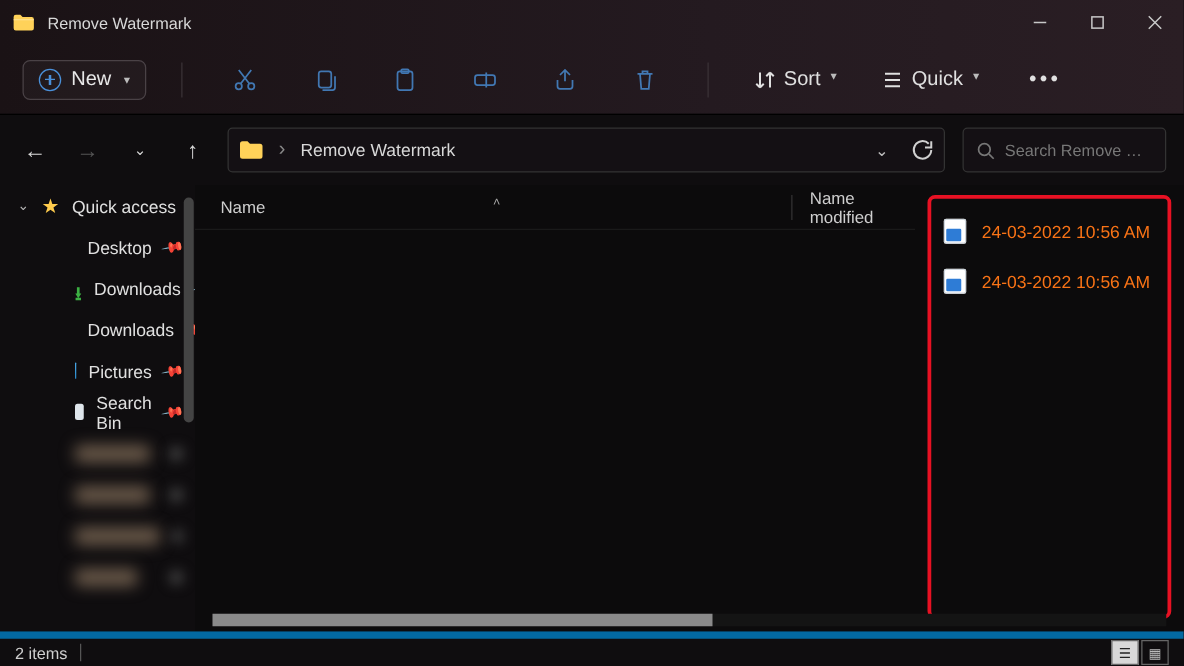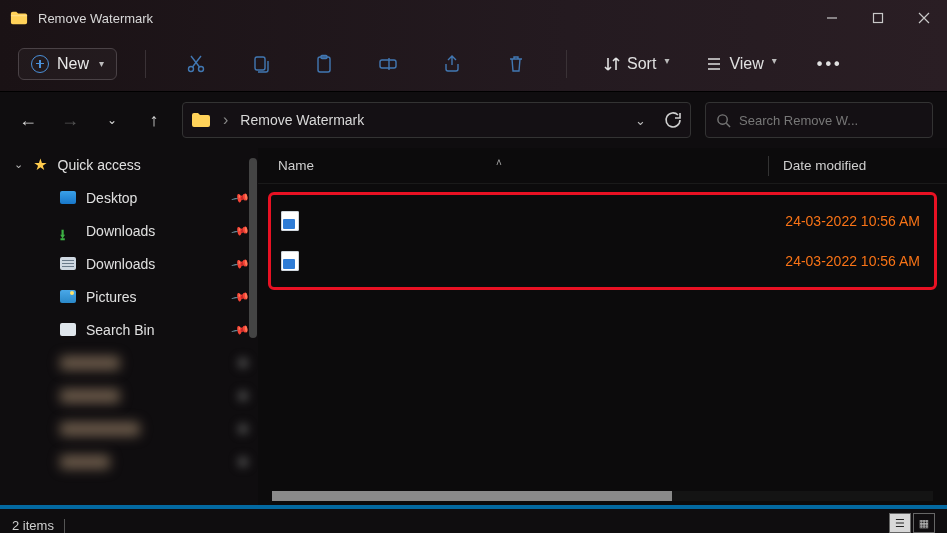--- a/index.html
+++ b/index.html
@@ -32,54 +32,54 @@
   .chev{font-size:10px;color:#bbb;margin-left:2px}
   .dots{letter-spacing:3px;font-weight:bold;font-size:16px;color:#e0e0e0;padding:0 12px}
   .navrow{height:56px;background:var(--bg2);display:flex;align-items:center;padding:0 14px;gap:14px}
   .navicon{width:28px;height:28px;display:flex;align-items:center;justify-content:center;color:#d8d8d8;font-size:18px}
   .navicon.disabled{color:#555}
   .addrbar{flex:1;height:36px;border:1px solid #333;border-radius:4px;background:#141014;display:flex;align-items:center;padding:0 8px;gap:8px}
   .addrbar .foldericon{width:20px;height:16px}
   .crumb{font-size:14px;color:#d8d8d8}
   .gt{color:#888;margin:0 4px}
   .addr-right{margin-left:auto;display:flex;align-items:center;gap:18px;color:#bbb}
-  .searchbox{width:228px;height:36px;border:1px solid #333;border-radius:4px;background:#141014;display:flex;align-items:center;padding:0 10px;gap:8px;color:#777}
+  .searchbox{width:163px;height:36px;border:1px solid #333;border-radius:4px;background:#141014;display:flex;align-items:center;padding:0 10px;gap:8px;color:#777}
   .searchbox span.ph{font-size:13px;white-space:nowrap;overflow:hidden;text-overflow:ellipsis}
   .main{display:flex;height:calc(533px - 36px - 56px - 56px - 28px)}
   .sidebar{width:258px;background:#0f0d0f;overflow:hidden;position:relative}
   .sidebar .scrollthumb{position:absolute;right:1px;top:10px;width:8px;height:180px;background:#444;border-radius:4px}
   .sbitem{height:33px;display:flex;align-items:center;padding:0 10px 0 14px;gap:10px;font-size:14px;color:#e0e0e0}
   .sbitem.section{font-weight:400}
   .sbitem.child{padding-left:60px}
   .pin{margin-left:auto;color:#888;font-size:12px;transform:rotate(35deg)}
   .star{color:var(--accent);font-size:16px}
   .sq{width:16px;height:13px;border-radius:2px}
   .sq.blue{background:linear-gradient(#3aa0e8,#1877c9)}
   .sq.green{color:#3cb043;font-weight:bold;font-size:15px;background:none}
   .sq.doc{background:#cfd8e2;position:relative}
   .sq.doc:before{content:"";position:absolute;left:2px;right:2px;top:3px;height:1px;background:#6a7a8a;box-shadow:0 3px 0 #6a7a8a,0 6px 0 #6a7a8a}
   .sq.pic{background:linear-gradient(#4aa8e8,#2a88c8);position:relative;overflow:hidden}
   .sq.pic:before{content:"";position:absolute;right:2px;top:1px;width:4px;height:4px;border-radius:50%;background:#ffe36b}
   .sq.bin{background:#dfe6ec;position:relative;border-radius:2px}
   .blur{filter:blur(6px);background:#6b5a4a;width:60px;height:14px;border-radius:4px}
   .blurpin{filter:blur(5px);background:#555;width:10px;height:10px;border-radius:50%;margin-left:auto}
-  .content{flex:1;background:#0c0b0c;position:relative;display:flex;flex-direction:column}
+  .content{flex:1;background:#0c0b0c;position:relative;display:flex;flex-direction:row}
   .colheader{height:36px;display:flex;align-items:center;color:#cfcfcf;font-size:13.5px;border-bottom:1px solid #1a1a1a;padding-left:20px}
   .col-name{width:490px;position:relative}
   .sortcaret{position:absolute;left:218px;top:-1px;font-size:10px;color:#aaa}
   .colsep{width:1px;height:20px;background:#333;margin-right:14px}
   .filesbox{margin:8px 10px 10px 10px;border:3px solid #e81123;border-radius:6px;padding:6px 6px}
   .filerow{height:40px;display:flex;align-items:center;gap:12px;padding-left:4px;font-size:14px;color:#e8e8e8}
   .regicon{width:18px;height:20px;background:#fff;border-radius:2px;position:relative;box-shadow:inset 0 0 0 1px #cfd6dd}
   .regicon:after{content:"";position:absolute;left:2px;bottom:2px;width:12px;height:10px;background:#2e7cd6;border-radius:1px}
   .filename{flex:0 0 470px;white-space:nowrap;overflow:hidden}
   .filedate{margin-left:auto;padding-right:8px;font-size:14px;color:#f97316;white-space:nowrap}
   .hscroll{position:absolute;left:14px;right:14px;bottom:4px;height:10px;background:#141414}
   .hscroll .thumb{position:absolute;left:0;width:400px;top:0;bottom:0;background:#8a8a8a}
-  .statusbar{height:28px;background:#0f0d0f;border-top:4px solid #0369a1;display:flex;align-items:flex-end;padding:0 12px;font-size:13px;color:#cfcfcf}
+  .statusbar{height:28px;background:#0f0d0f;border-top:6px solid #0369a1;display:flex;align-items:center;padding:0 12px;font-size:13px;color:#cfcfcf}
   .status-sep{width:1px;height:14px;background:#555;margin:0 10px}
   .viewbtns{margin-left:auto;display:flex;gap:2px}
   .vbtn{width:22px;height:20px;border:1px solid #666;display:flex;align-items:center;justify-content:center;font-size:11px;background:#0f0d0f;color:#bbb}
   .vbtn.active{background:#d8d8d8;color:#222}
   svg{display:block}
 </style>
 </head>
 <body>
 
 <div class="titlebar">
@@ -154,21 +154,21 @@
     <svg width="18" height="18" viewBox="0 0 18 18">
         <path fill="none" stroke="#e0e0e0" stroke-width="1.6" d="M5 3v12m0 0l-3-3m3 3l3-3M13 15V3m0 0l-3 3m3-3l3 3"></path>
       </svg>
     <span>Sort</span>
     <span class="chev">▾</span>
   </div>
   <div class="sortview">
     <svg width="18" height="18" viewBox="0 0 18 18">
         <path stroke="#e0e0e0" stroke-width="1.6" d="M3 4h12M3 9h12M3 14h12"></path>
       </svg>
-    <span>View</span>
+    <span>Quick</span>
     <span class="chev">▾</span>
   </div>
   <div class="dots">•••</div>
 </div>
 
 <div class="navrow">
   <div class="navicon">←</div>
   <div class="navicon disabled">→</div>
   <div class="navicon" style="font-size:12px">⌄</div>
   <div class="navicon">↑</div>
@@ -249,21 +249,21 @@
   </div>
 
   <div class="content">
     <div class="colheader">
       <div class="col-name">
         <span>Name</span>
         <span class="sortcaret">˄</span>
       </div>
       <div class="colsep"></div>
       <div>
-        <span>Date modified</span>
+        <span>Name modified</span>
       </div>
     </div>
 
     <div class="filesbox">
       <div class="filerow">
         <span class="regicon"></span>
         <span class="filedate">24-03-2022 10:56 AM</span>
       </div>
       <div class="filerow">
         <span class="regicon"></span>

